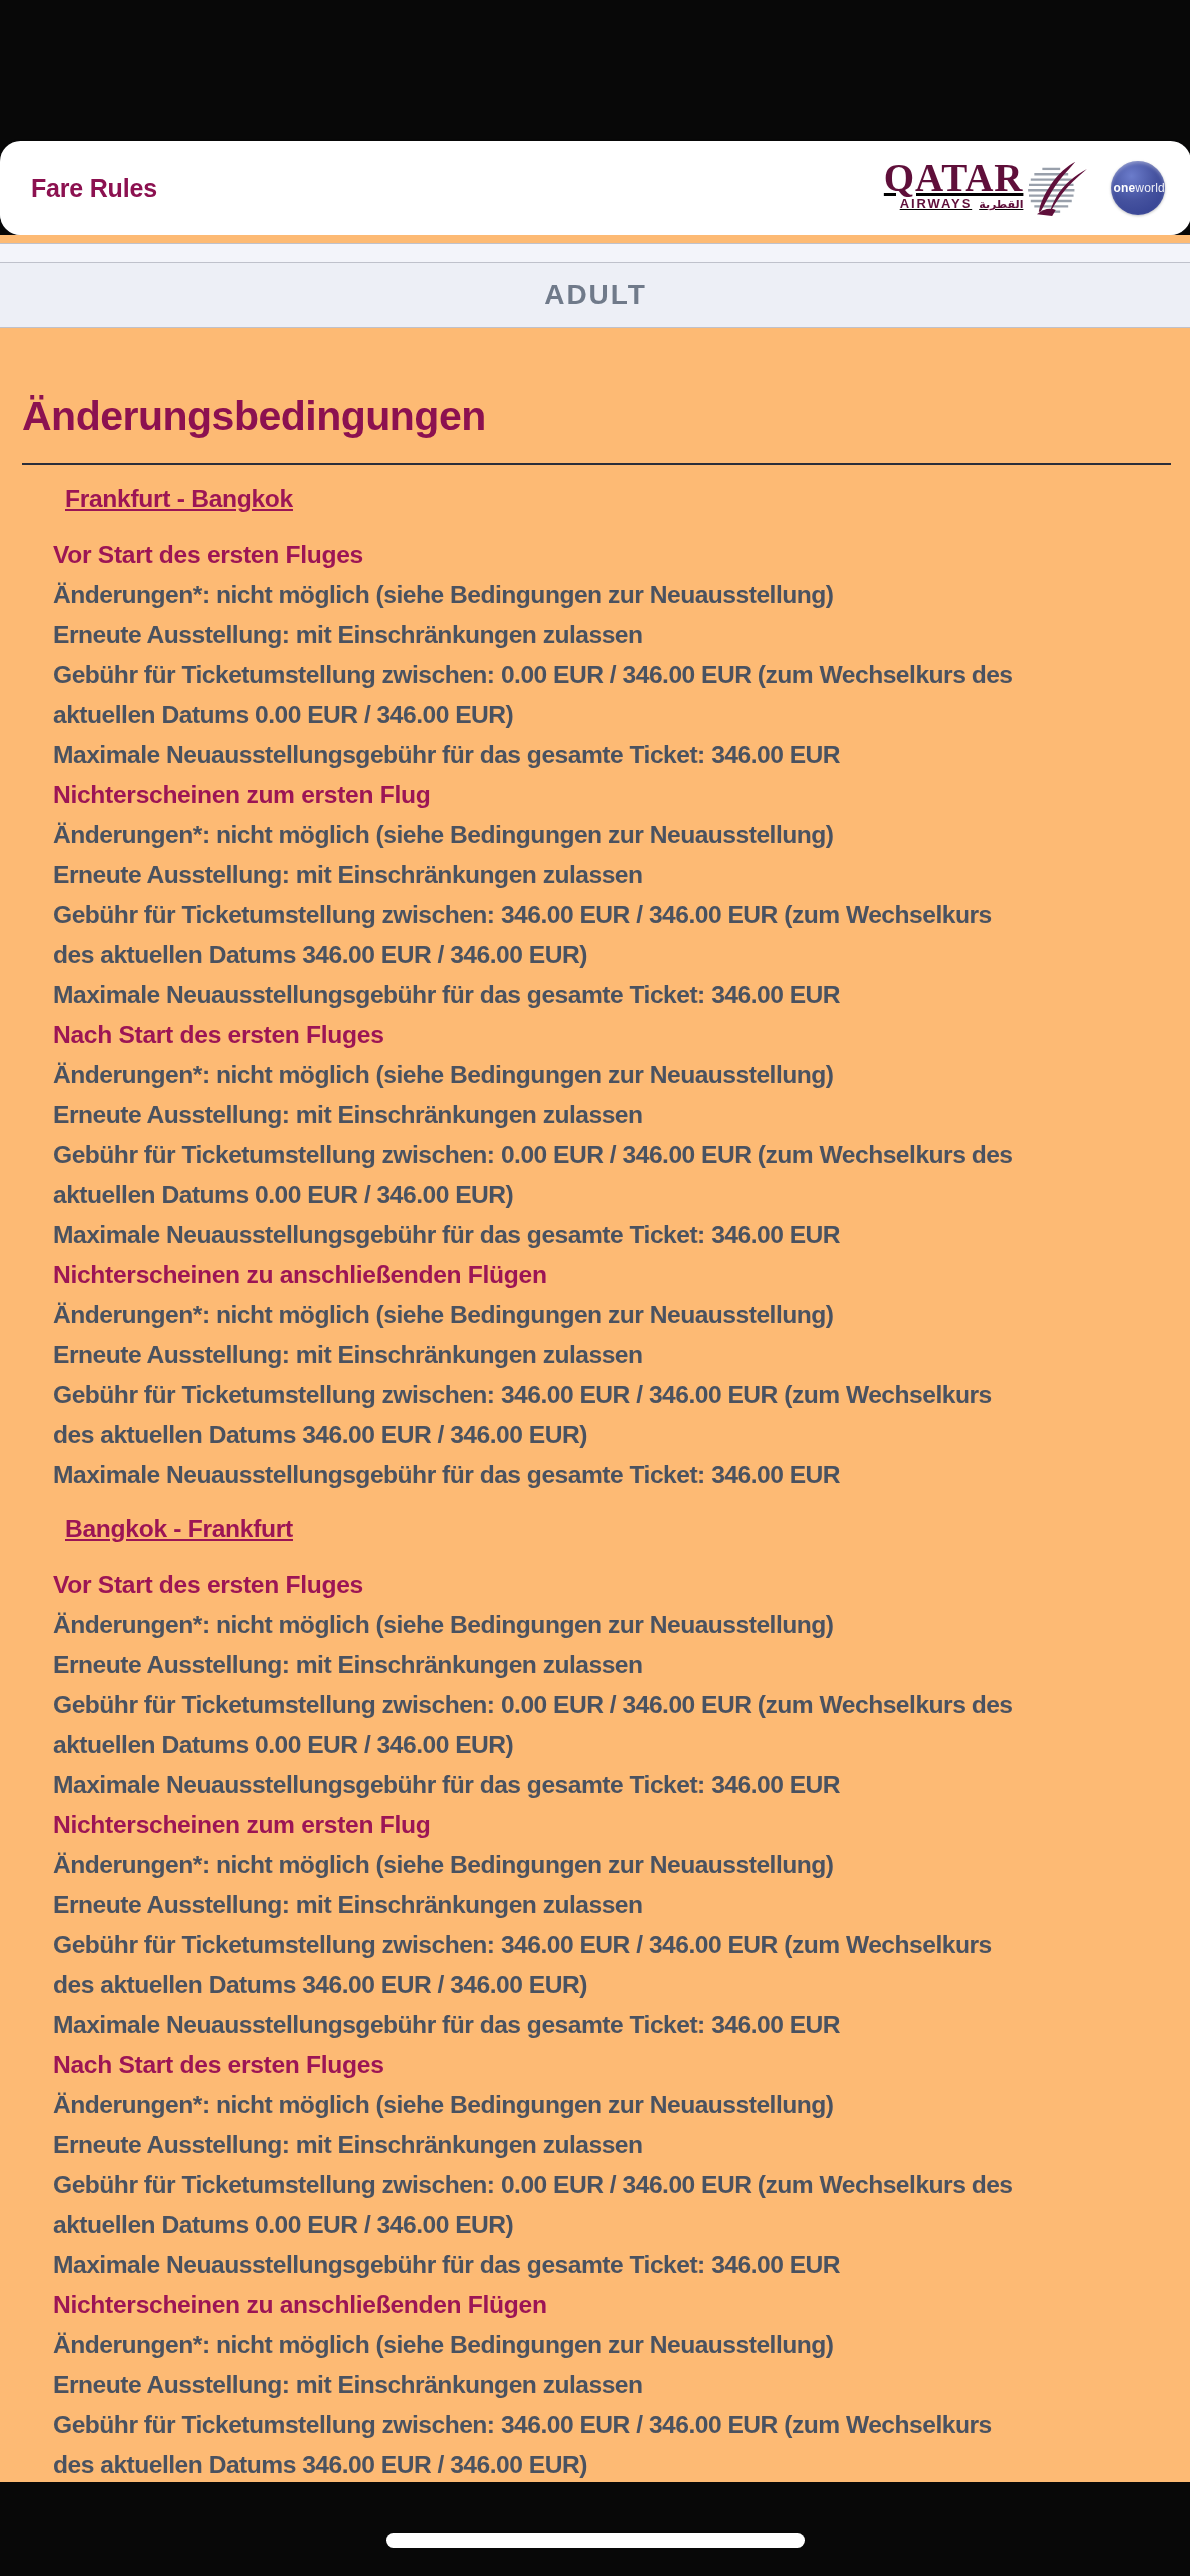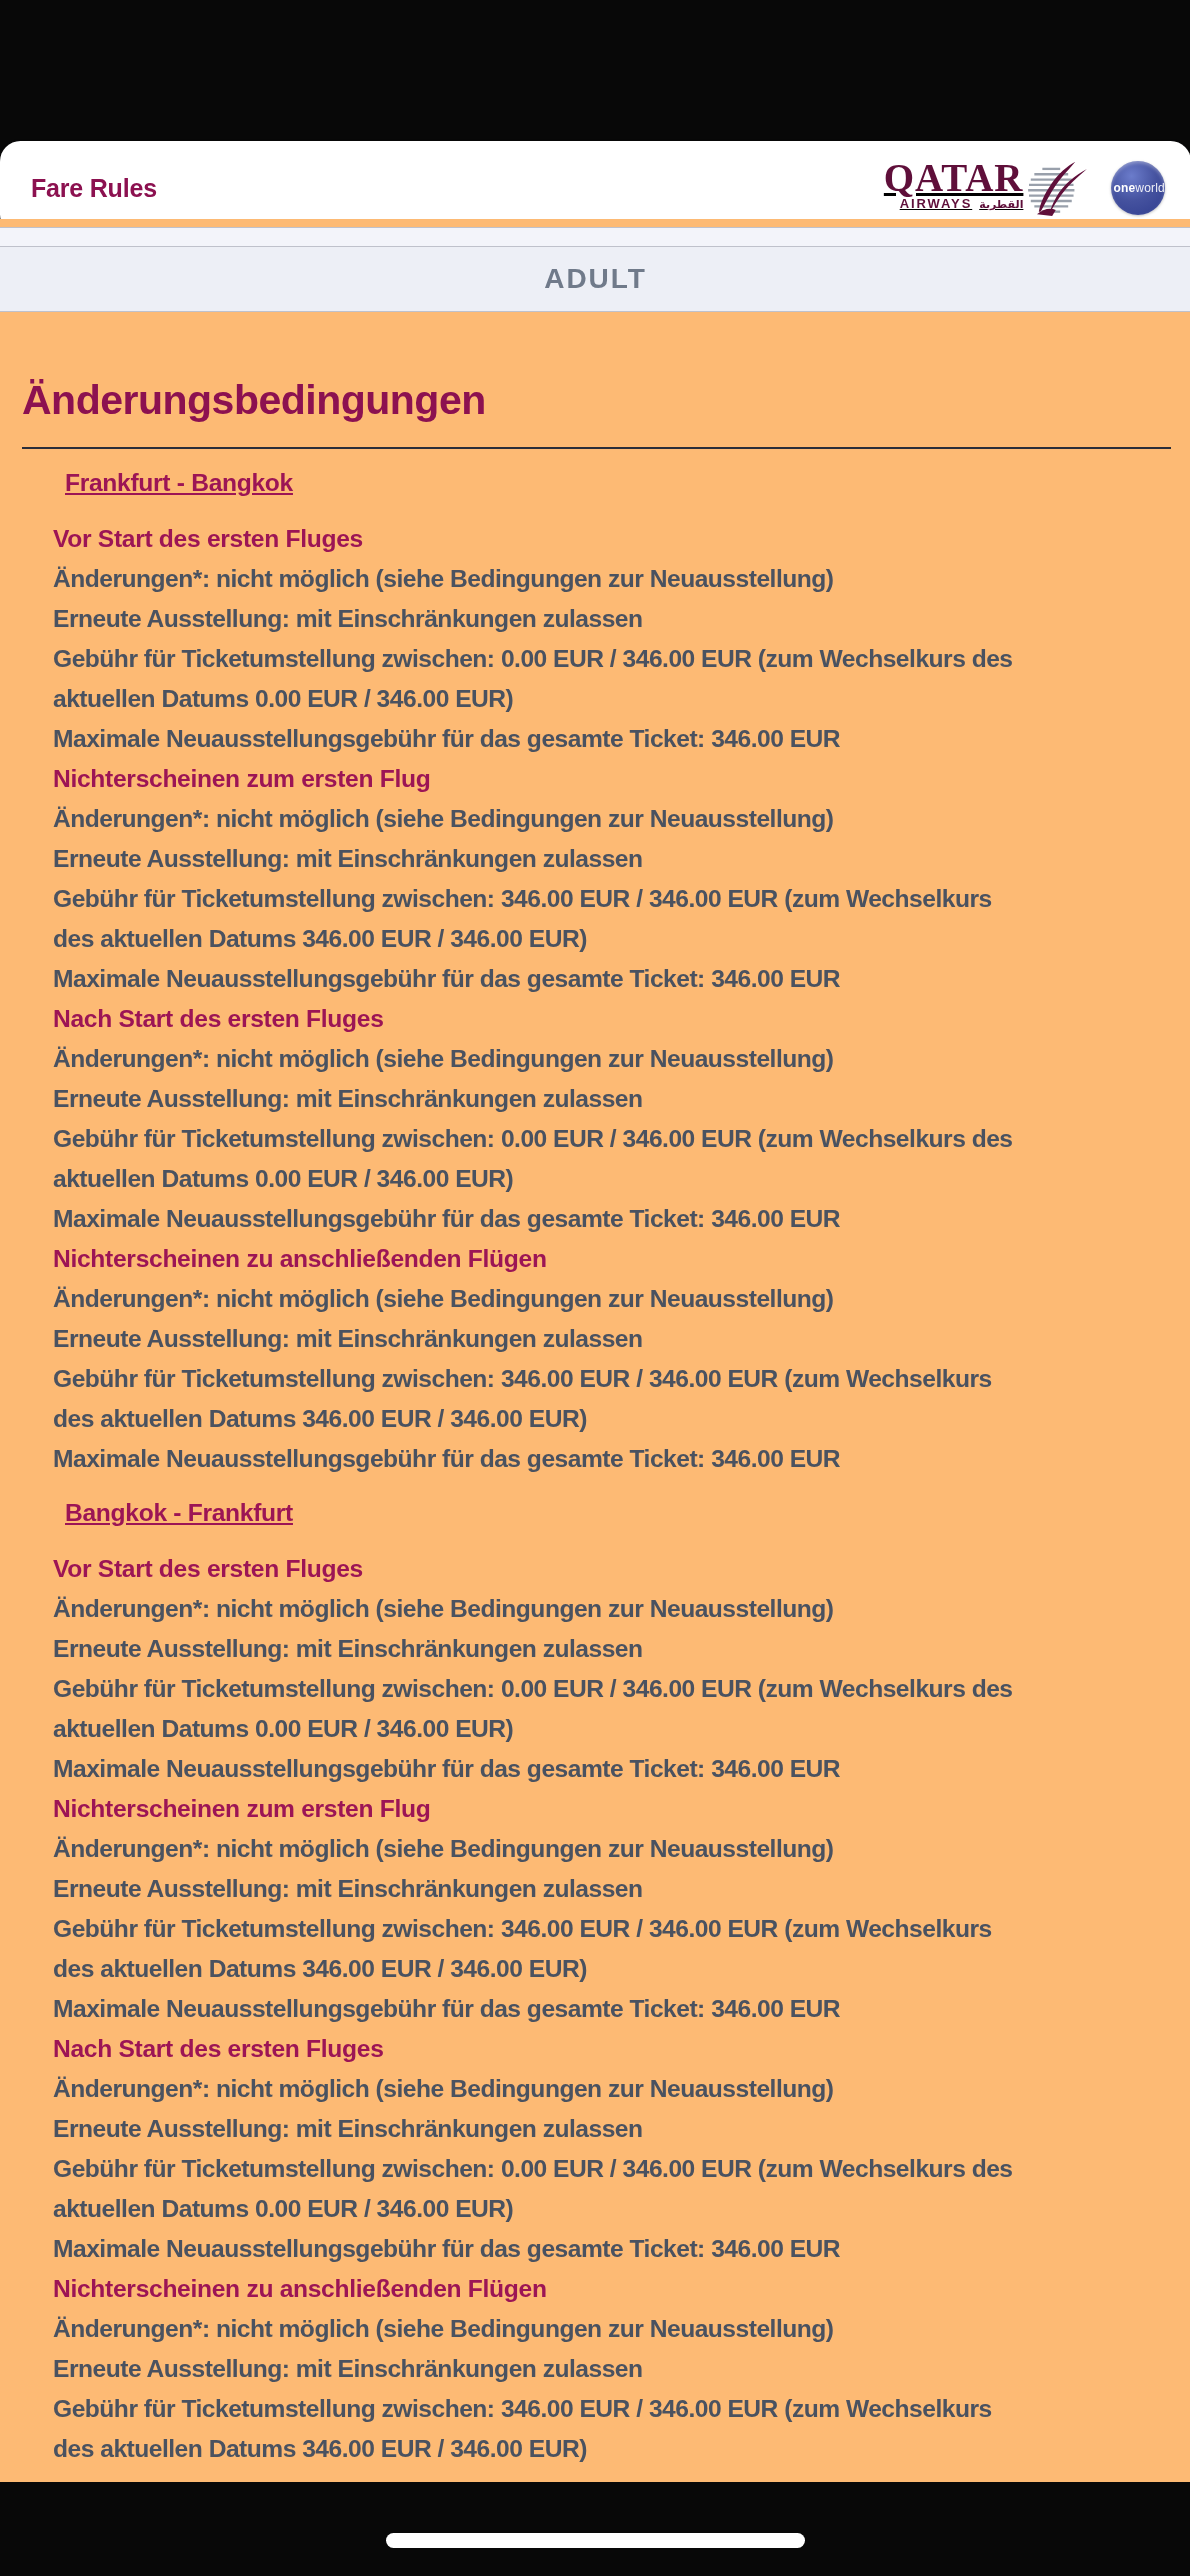--- a/index.html
+++ b/index.html
@@ -7,21 +7,21 @@
     width:1191px;height:2576px;
     background:#080808;
     font-family:"Liberation Sans", sans-serif;
     overflow:hidden;
     display:flex;flex-direction:column;
   }
   
   .status-bar{height:141px;background:#080808;flex:none;}
   
   .card-wrap{
-    height:78px;flex:none;
+    height:94px;flex:none;
     background:linear-gradient(#080808 0 34%, #edeff7 34% 100%);
     border-radius:22px;
   }
   .header-card{
     height:94px;background:#ffffff;border-radius:20.4px;
     display:flex;align-items:center;justify-content:space-between;
     padding:0 26px 0 31px;box-sizing:border-box;
     box-shadow:0 1.9px 4.6px rgba(50,50,80,0.07);
   }
   .fare-rules{

